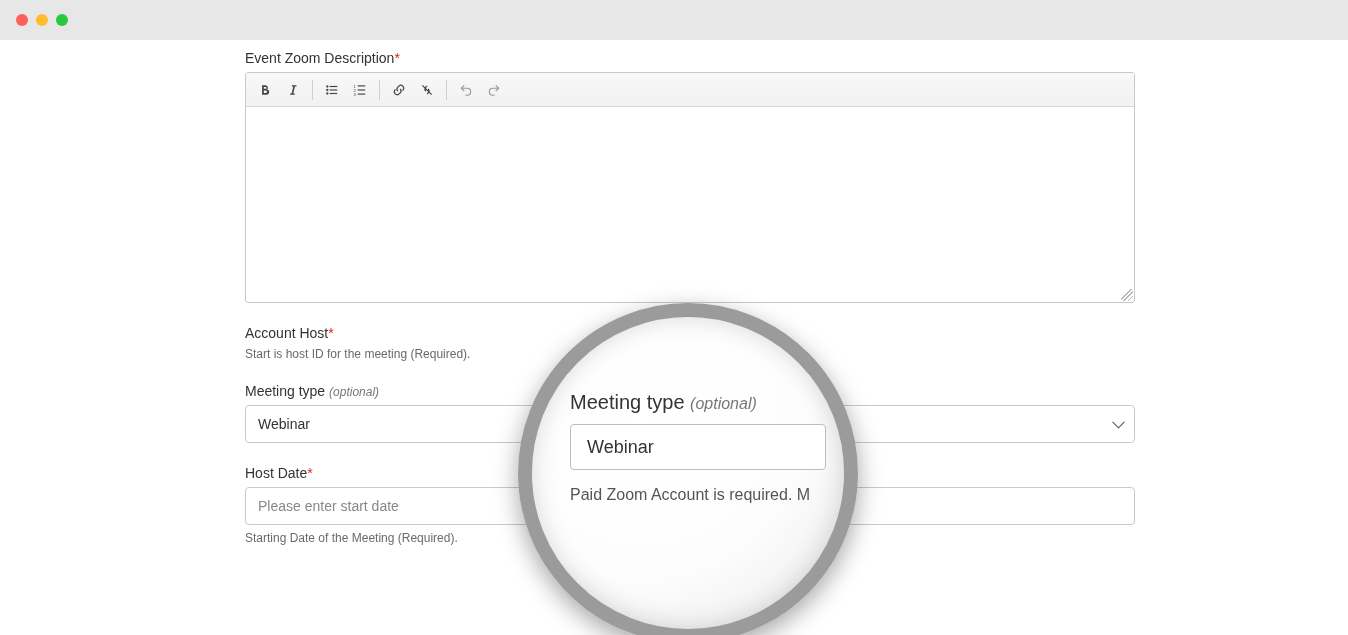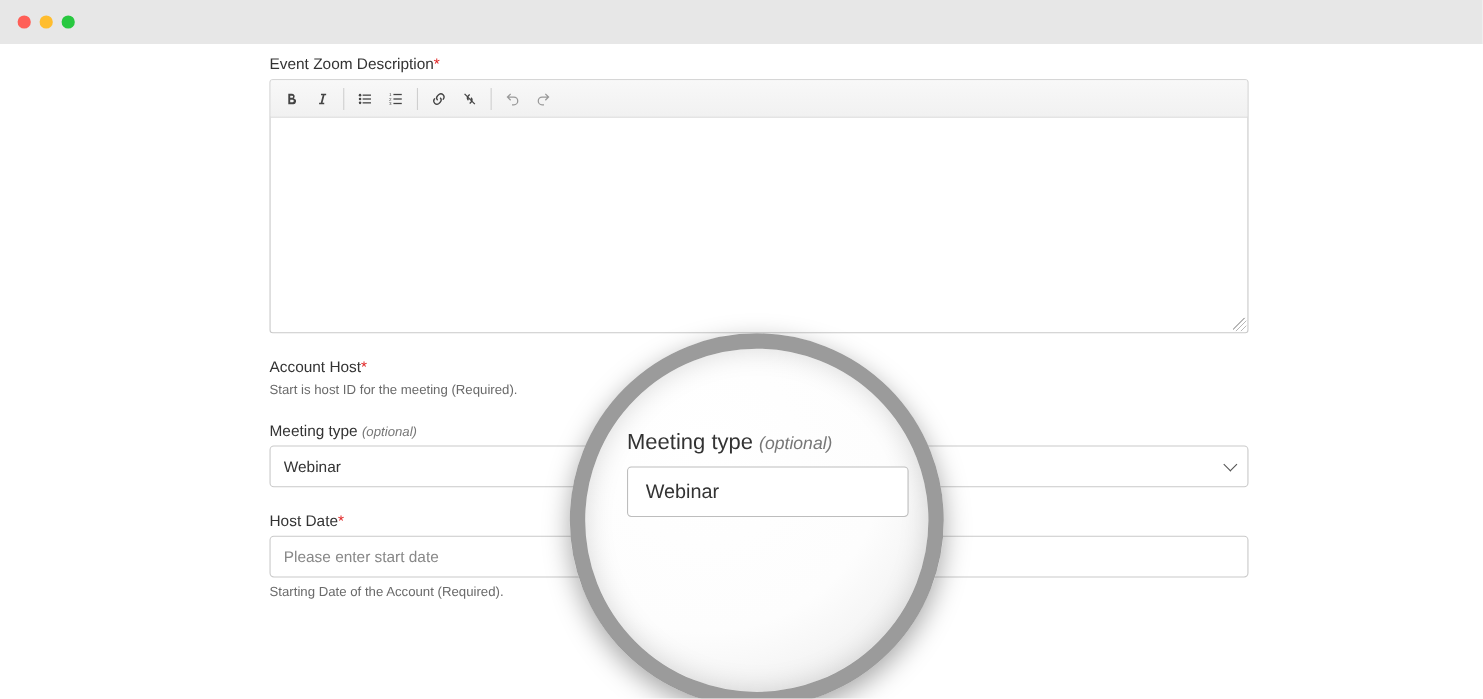--- a/index.html
+++ b/index.html
@@ -265,29 +265,30 @@
           <option>Webinar</option>
         </select>
       </div>
     </div>
 
     <div class="field-block">
       <label class="field-label">
         <span>Host Date</span><span class="req">*</span>
       </label>
       <input type="text" class="control" placeholder="Please enter start date" style="">
-      <div class="help-text">Starting Date of the Account (Required).</div>
+      <div class="help-text">Starting Date of the Meeting (Required).</div>
     </div>
 
   </div>
 </div>
 
 <div class="lens">
   <div class="lens-inner">
     <div class="lens-label">
       <span>Meeting type</span>
       <span class="optional">(optional)</span>
     </div>
     <div class="lens-select">
       <span>Webinar</span>
     </div>
+    <div class="lens-help">Paid Zoom Account is required. M</div>
   </div>
 </div>
 
 </body></html>

